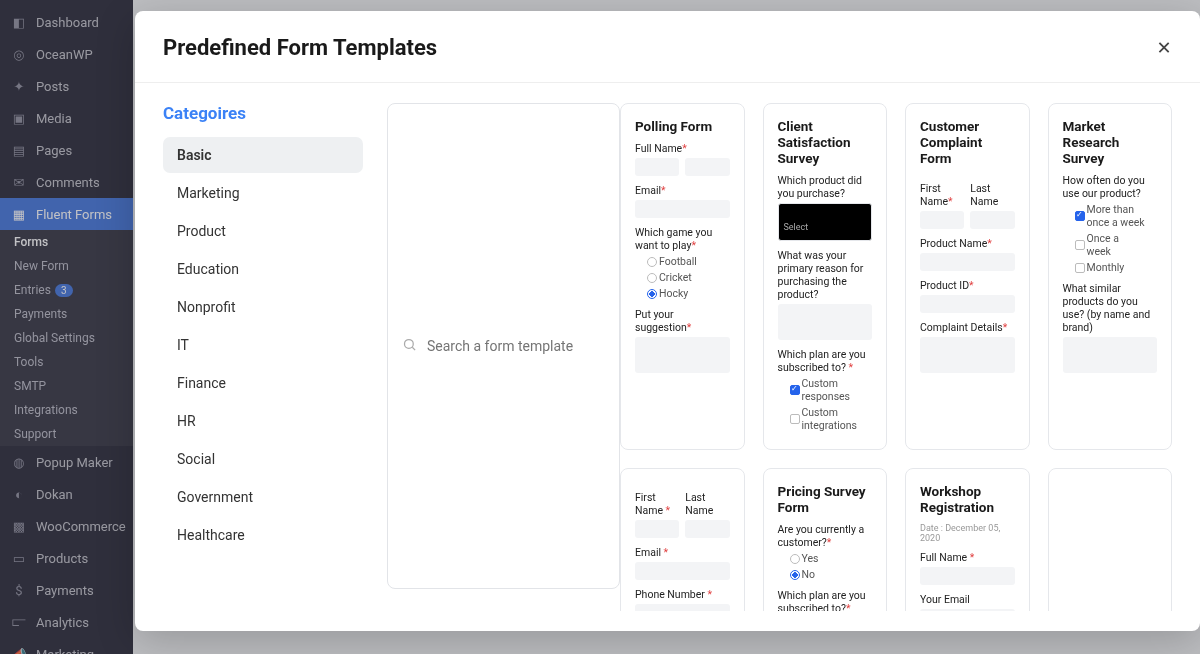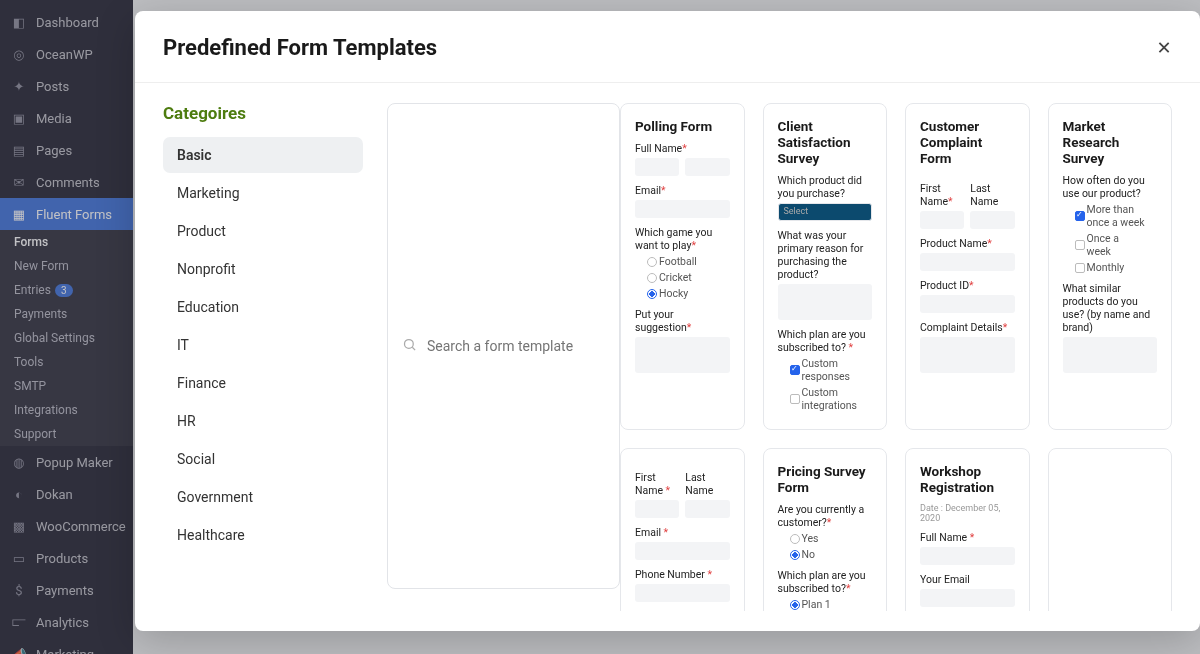--- a/index.html
+++ b/index.html
@@ -30,38 +30,38 @@
 .modal { background: #fff; width: 1065px; margin-top: 11px; border-radius: 8px; box-shadow: 0 10px 40px rgba(0,0,0,0.2); display: flex; flex-direction: column; height: 620px; overflow: hidden; }
 
 .modal-head { padding: 24px 28px 16px 28px; border-bottom: 1px solid #eee; position: relative; }
 .modal-head h1 { font-size: 22px; font-weight: 700; color: #1a1a1a; margin-bottom: 6px; }
 .modal-head p { font-size: 14px; color: #555; }
 .close-x { position: absolute; top: 22px; right: 22px; width: 28px; height: 28px; display:flex; align-items:center; justify-content:center; cursor:pointer; color:#444; font-size:18px; }
 
 .modal-body { flex: 1; display: flex; gap: 24px; padding: 20px 28px; overflow: hidden; }
 
 .cats { width: 200px; flex-shrink: 0; }
-.cats h2 { font-size: 17px; font-weight: 700; margin-bottom: 14px; color: #4d7c0f; }
+.cats h2 { font-size: 17px; font-weight: 700; margin-bottom: 14px; color: #3b82f6; }
 .cat-item { padding: 10px 14px; border-radius: 7px; font-size: 14px; color: #333; cursor: pointer; margin-bottom: 2px; }
 .cat-item.sel { background: #eef0f2; font-weight: 600; }
 
 .right { flex: 1; display: flex; flex-direction: row; overflow: hidden; }
 .search { border: 1px solid #e2e4e8; border-radius: 8px; padding: 10px 14px; display: flex; align-items: center; gap: 10px; margin-bottom: 22px; }
 .search input { border: none; outline: none; flex: 1; font-size: 14px; color: #333; }
 .search .sico { color: #aaa; }
 
 .cards { display: grid; grid-template-columns: repeat(4, 1fr); gap: 18px; overflow-y: auto; }
 .card { border: 1px solid #e5e7eb; border-radius: 8px; padding: 14px 14px; font-size: 11px; color: #333; }
 .card h3 { font-size: 13.5px; font-weight: 700; margin-bottom: 8px; color: #1a1a1a; }
 .card .lbl { font-size: 10.5px; color: #222; margin-top: 8px; margin-bottom: 3px; }
 .card .req { color: #e03e3e; }
 .card .fld { background: #f3f4f6; border-radius: 3px; height: 18px; width: 100%; }
 .card .fld.ta { height: 36px; }
 .card .fld.half { width: 48%; display:inline-block; }
-.card .sel { background:#0c4a6e; border:1px solid #e5e7eb; border-radius:3px; height:18px; font-size:9px; color:#aaa; padding:2px 5px; }
+.card .sel { background:#000000; border:1px solid #e5e7eb; border-radius:3px; height:26px; font-size:9px; color:#aaa; padding:18px 5px; }
 .card .opt { display:flex; align-items:center; gap:2px; margin:3px 12px; font-size:10.5px; color:#555; }
 .card .radio { width:10px; height:10px; border:1.5px solid #bbb; border-radius:50%; flex-shrink:0; }
 .card .radio.on { border-color:#2563eb; background: radial-gradient(circle, #2563eb 45%, #fff 50%); }
 .card .chk { width:10px; height:10px; border:1.5px solid #bbb; border-radius:2px; flex-shrink:0; }
 .card .chk.on { background:#2563eb; border-color:#2563eb; position:relative; }
 .card .chk.on::after { content:"✓"; color:#fff; font-size:8px; position:absolute; top:-2px; left:0.5px; }
 .card .date { font-size:9px; color:#999; margin-bottom:8px; }
 .twoflds { display:flex; gap:6px; }
 </style>
 </head>
@@ -157,22 +157,22 @@
       <div class="close-x">
           <span>✕</span>
         </div>
     </div>
     <div class="modal-body">
       <div class="cats">
         <h2>Categoires</h2>
         <div class="cat-item sel">Basic</div>
         <div class="cat-item">Marketing</div>
         <div class="cat-item">Product</div>
+        <div class="cat-item">Education</div>
         <div class="cat-item">Nonprofit</div>
-        <div class="cat-item">Education</div>
         <div class="cat-item">IT</div>
         <div class="cat-item">Finance</div>
         <div class="cat-item">HR</div>
         <div class="cat-item">Social</div>
         <div class="cat-item">Government</div>
         <div class="cat-item">Healthcare</div>
       </div>
 
       <div class="right">
         <div class="search">

